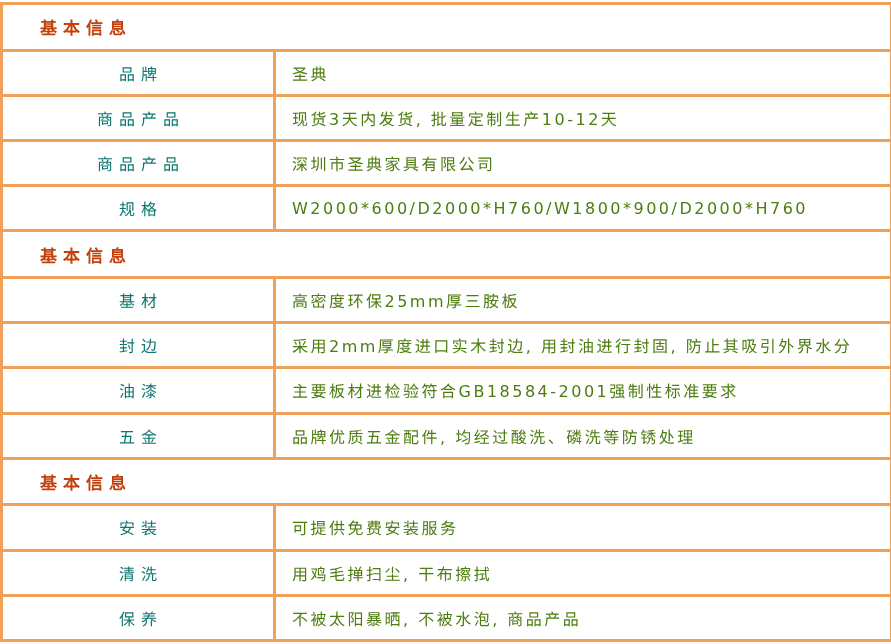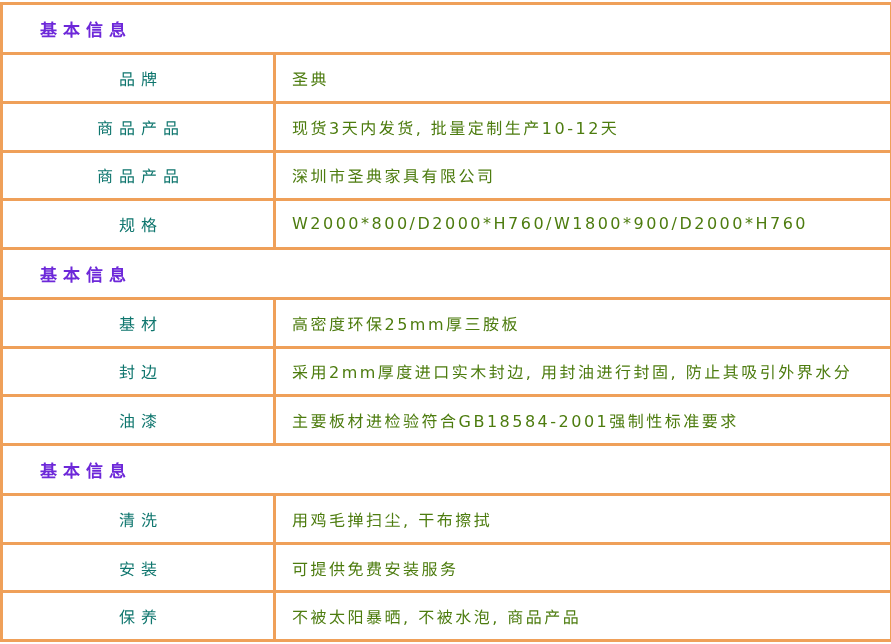--- a/index.html
+++ b/index.html
@@ -28,21 +28,21 @@
     vertical-align: middle;
     overflow: hidden;
     white-space: nowrap;
   }
   col.c-label { width: 273px; }
   col.c-value { width: 617px; }
 
   td.section-title {
     font-weight: bold;
     font-size: 17px;
-    color: #6d28d9;
+    color: #c2410c;
     padding-left: 37px;
     letter-spacing: 6px;
   }
   td.row-label {
     text-align: center;
     font-size: 16px;
     color: #0f766e;
     letter-spacing: 6px;
     text-indent: 6px; 
   }
@@ -74,49 +74,53 @@
       <tr>
         <td class="row-label">商品产品</td>
         <td class="row-value">现货3天内发货, 批量定制生产10-12天</td>
       </tr>
       <tr>
         <td class="row-label">商品产品</td>
         <td class="row-value">深圳市圣典家具有限公司</td>
       </tr>
       <tr>
         <td class="row-label">规格</td>
-        <td class="row-value">W2000*800/D2000*H760/W1800*900/D2000*H760</td>
+        <td class="row-value">W2000*600/D2000*H760/W1800*900/D2000*H760</td>
       </tr>
 
       <tr>
         <td colspan="2" class="section-title">基本信息</td>
       </tr>
       <tr>
         <td class="row-label">基材</td>
         <td class="row-value">高密度环保25mm厚三胺板</td>
       </tr>
       <tr>
         <td class="row-label">封边</td>
         <td class="row-value">采用2mm厚度进口实木封边, 用封油进行封固, 防止其吸引外界水分</td>
       </tr>
       <tr>
         <td class="row-label">油漆</td>
         <td class="row-value">主要板材进检验符合GB18584-2001强制性标准要求</td>
       </tr>
+      <tr>
+        <td class="row-label">五金</td>
+        <td class="row-value">品牌优质五金配件, 均经过酸洗、磷洗等防锈处理</td>
+      </tr>
 
       <tr>
         <td colspan="2" class="section-title">基本信息</td>
       </tr>
       <tr>
+        <td class="row-label">安装</td>
+        <td class="row-value">可提供免费安装服务</td>
+      </tr>
+      <tr>
         <td class="row-label">清洗</td>
         <td class="row-value">用鸡毛掸扫尘, 干布擦拭</td>
-      </tr>
-      <tr>
-        <td class="row-label">安装</td>
-        <td class="row-value">可提供免费安装服务</td>
       </tr>
       <tr>
         <td class="row-label">保养</td>
         <td class="row-value">不被太阳暴晒, 不被水泡, 商品产品</td>
       </tr>
     </tbody>
   </table>
 </div>
 
 </body></html>

